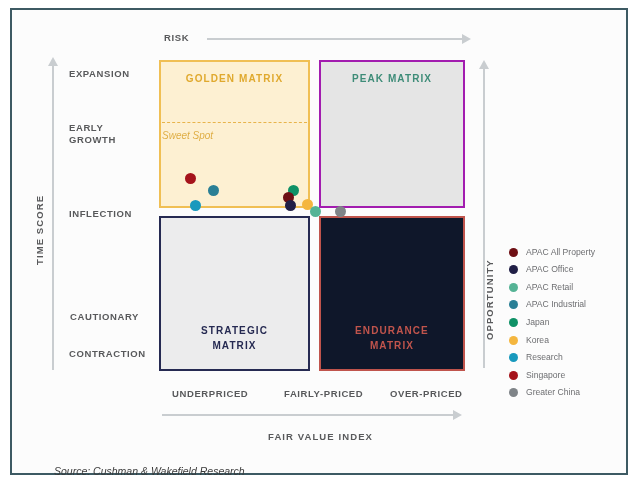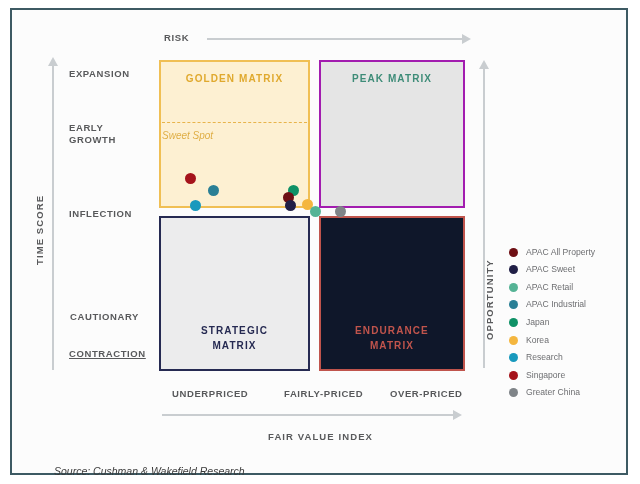--- a/index.html
+++ b/index.html
@@ -192,21 +192,21 @@
 
     <div class="axis-line-v" style="left:40px; top:55px; height:305px;"></div>
     <div class="arrow-up" style="left:36px; top:47px;"></div>
     <div class="lbl-axis-title vert" style="left:22px; top:255px;">TIME SCORE</div>
 
     <div class="ytick" style="left:57px; top:58px;">EXPANSION</div>
     <div class="ytick" style="left:57px; top:112px;">EARLY
 GROWTH</div>
     <div class="ytick" style="left:57px; top:198px;">INFLECTION</div>
     <div class="ytick" style="left:58px; top:272px;margin-top:29px;">CAUTIONARY</div>
-    <div class="ytick" style="left:57px; top:338px;text-decoration:underline;">CONTRACTION</div>
+    <div class="ytick" style="left:57px; top:338px;">CONTRACTION</div>
 
     <div class="quad" id="quad-golden">
       <div class="quad-title">GOLDEN MATRIX</div>
     </div>
     <div class="quad" id="quad-peak">
       <div class="quad-title">PEAK MATRIX</div>
     </div>
     <div class="quad" id="quad-strategic">
       <div class="quad-title">STRATEGIC<br>MATRIX</div>
     </div>
@@ -242,21 +242,21 @@
 
     <div class="lbl-axis-title" style="left:256px; top:421px;">FAIR VALUE INDEX</div>
 
     <div id="legend">
         <div class="legend-row">
           <span class="legend-dot" style="background: rgb(110, 15, 20);"></span>
           <span class="legend-text">APAC All Property</span>
         </div>
         <div class="legend-row">
           <span class="legend-dot" style="background: rgb(32, 31, 70);"></span>
-          <span class="legend-text">APAC Sweet</span>
+          <span class="legend-text">APAC Office</span>
         </div>
         <div class="legend-row">
           <span class="legend-dot" style="background: rgb(85, 179, 149);"></span>
           <span class="legend-text">APAC Retail</span>
         </div>
         <div class="legend-row">
           <span class="legend-dot" style="background: rgb(42, 127, 149);"></span>
           <span class="legend-text">APAC Industrial</span>
         </div>
         <div class="legend-row">

